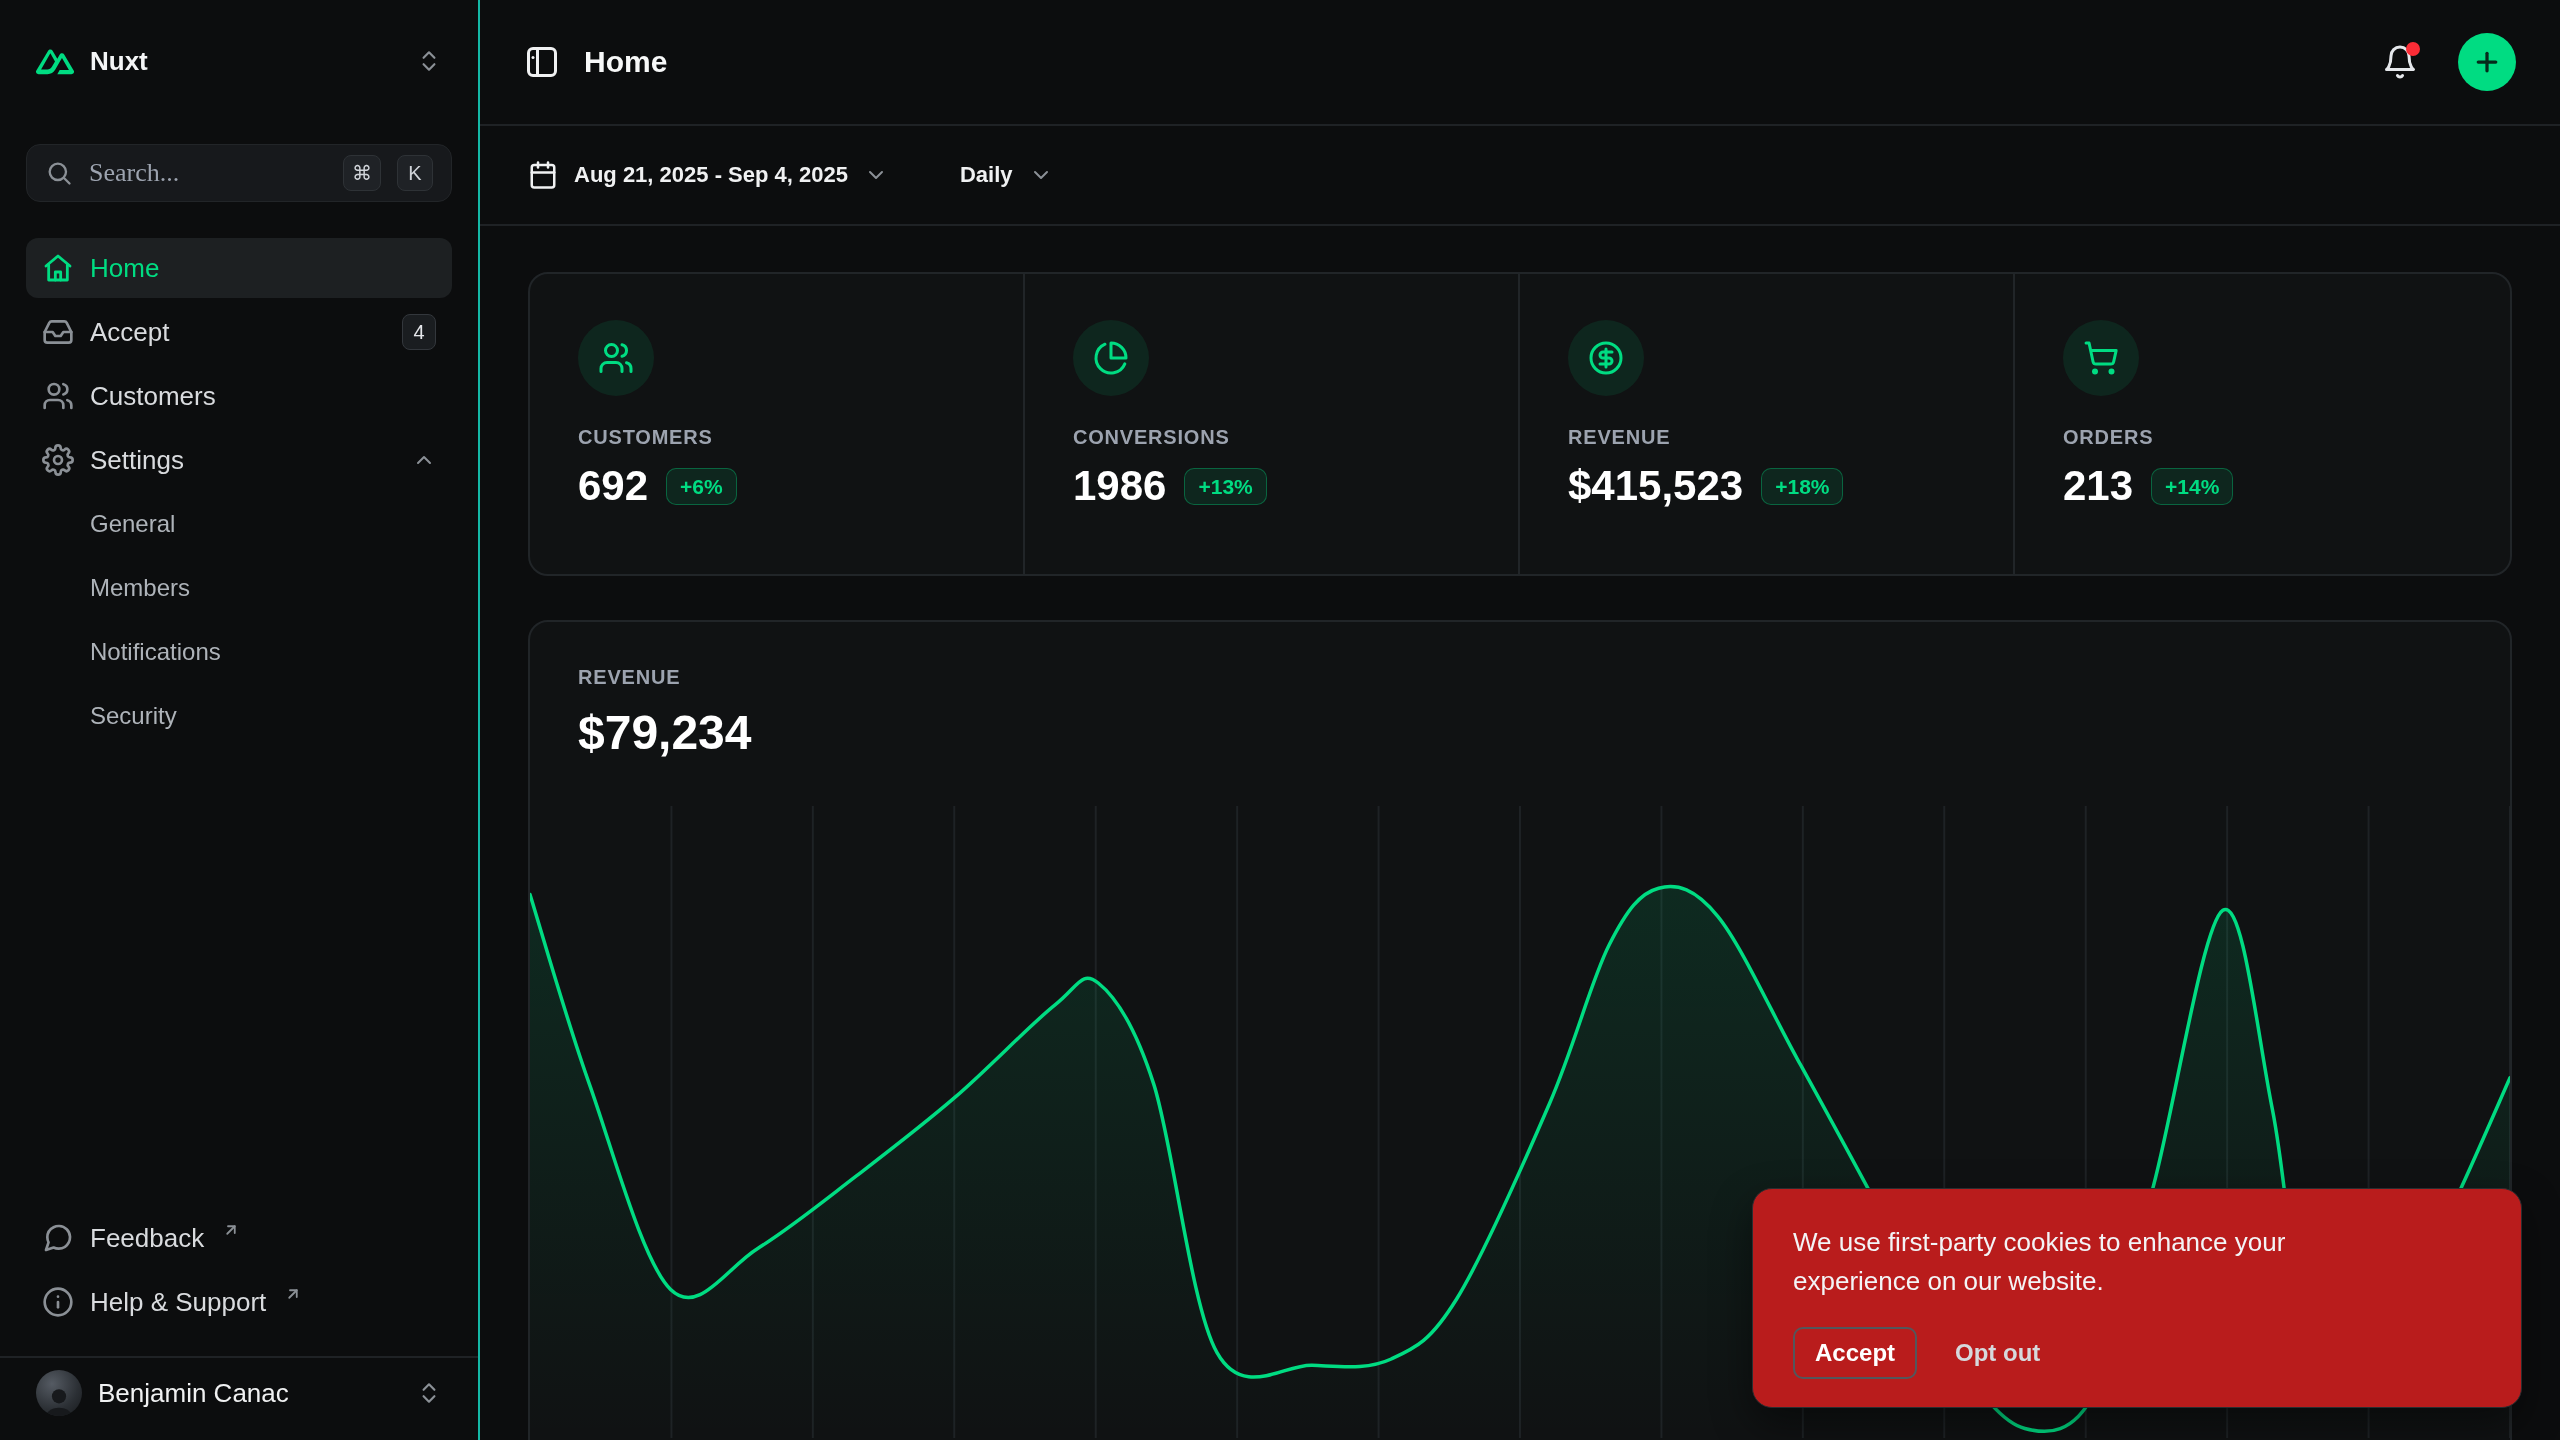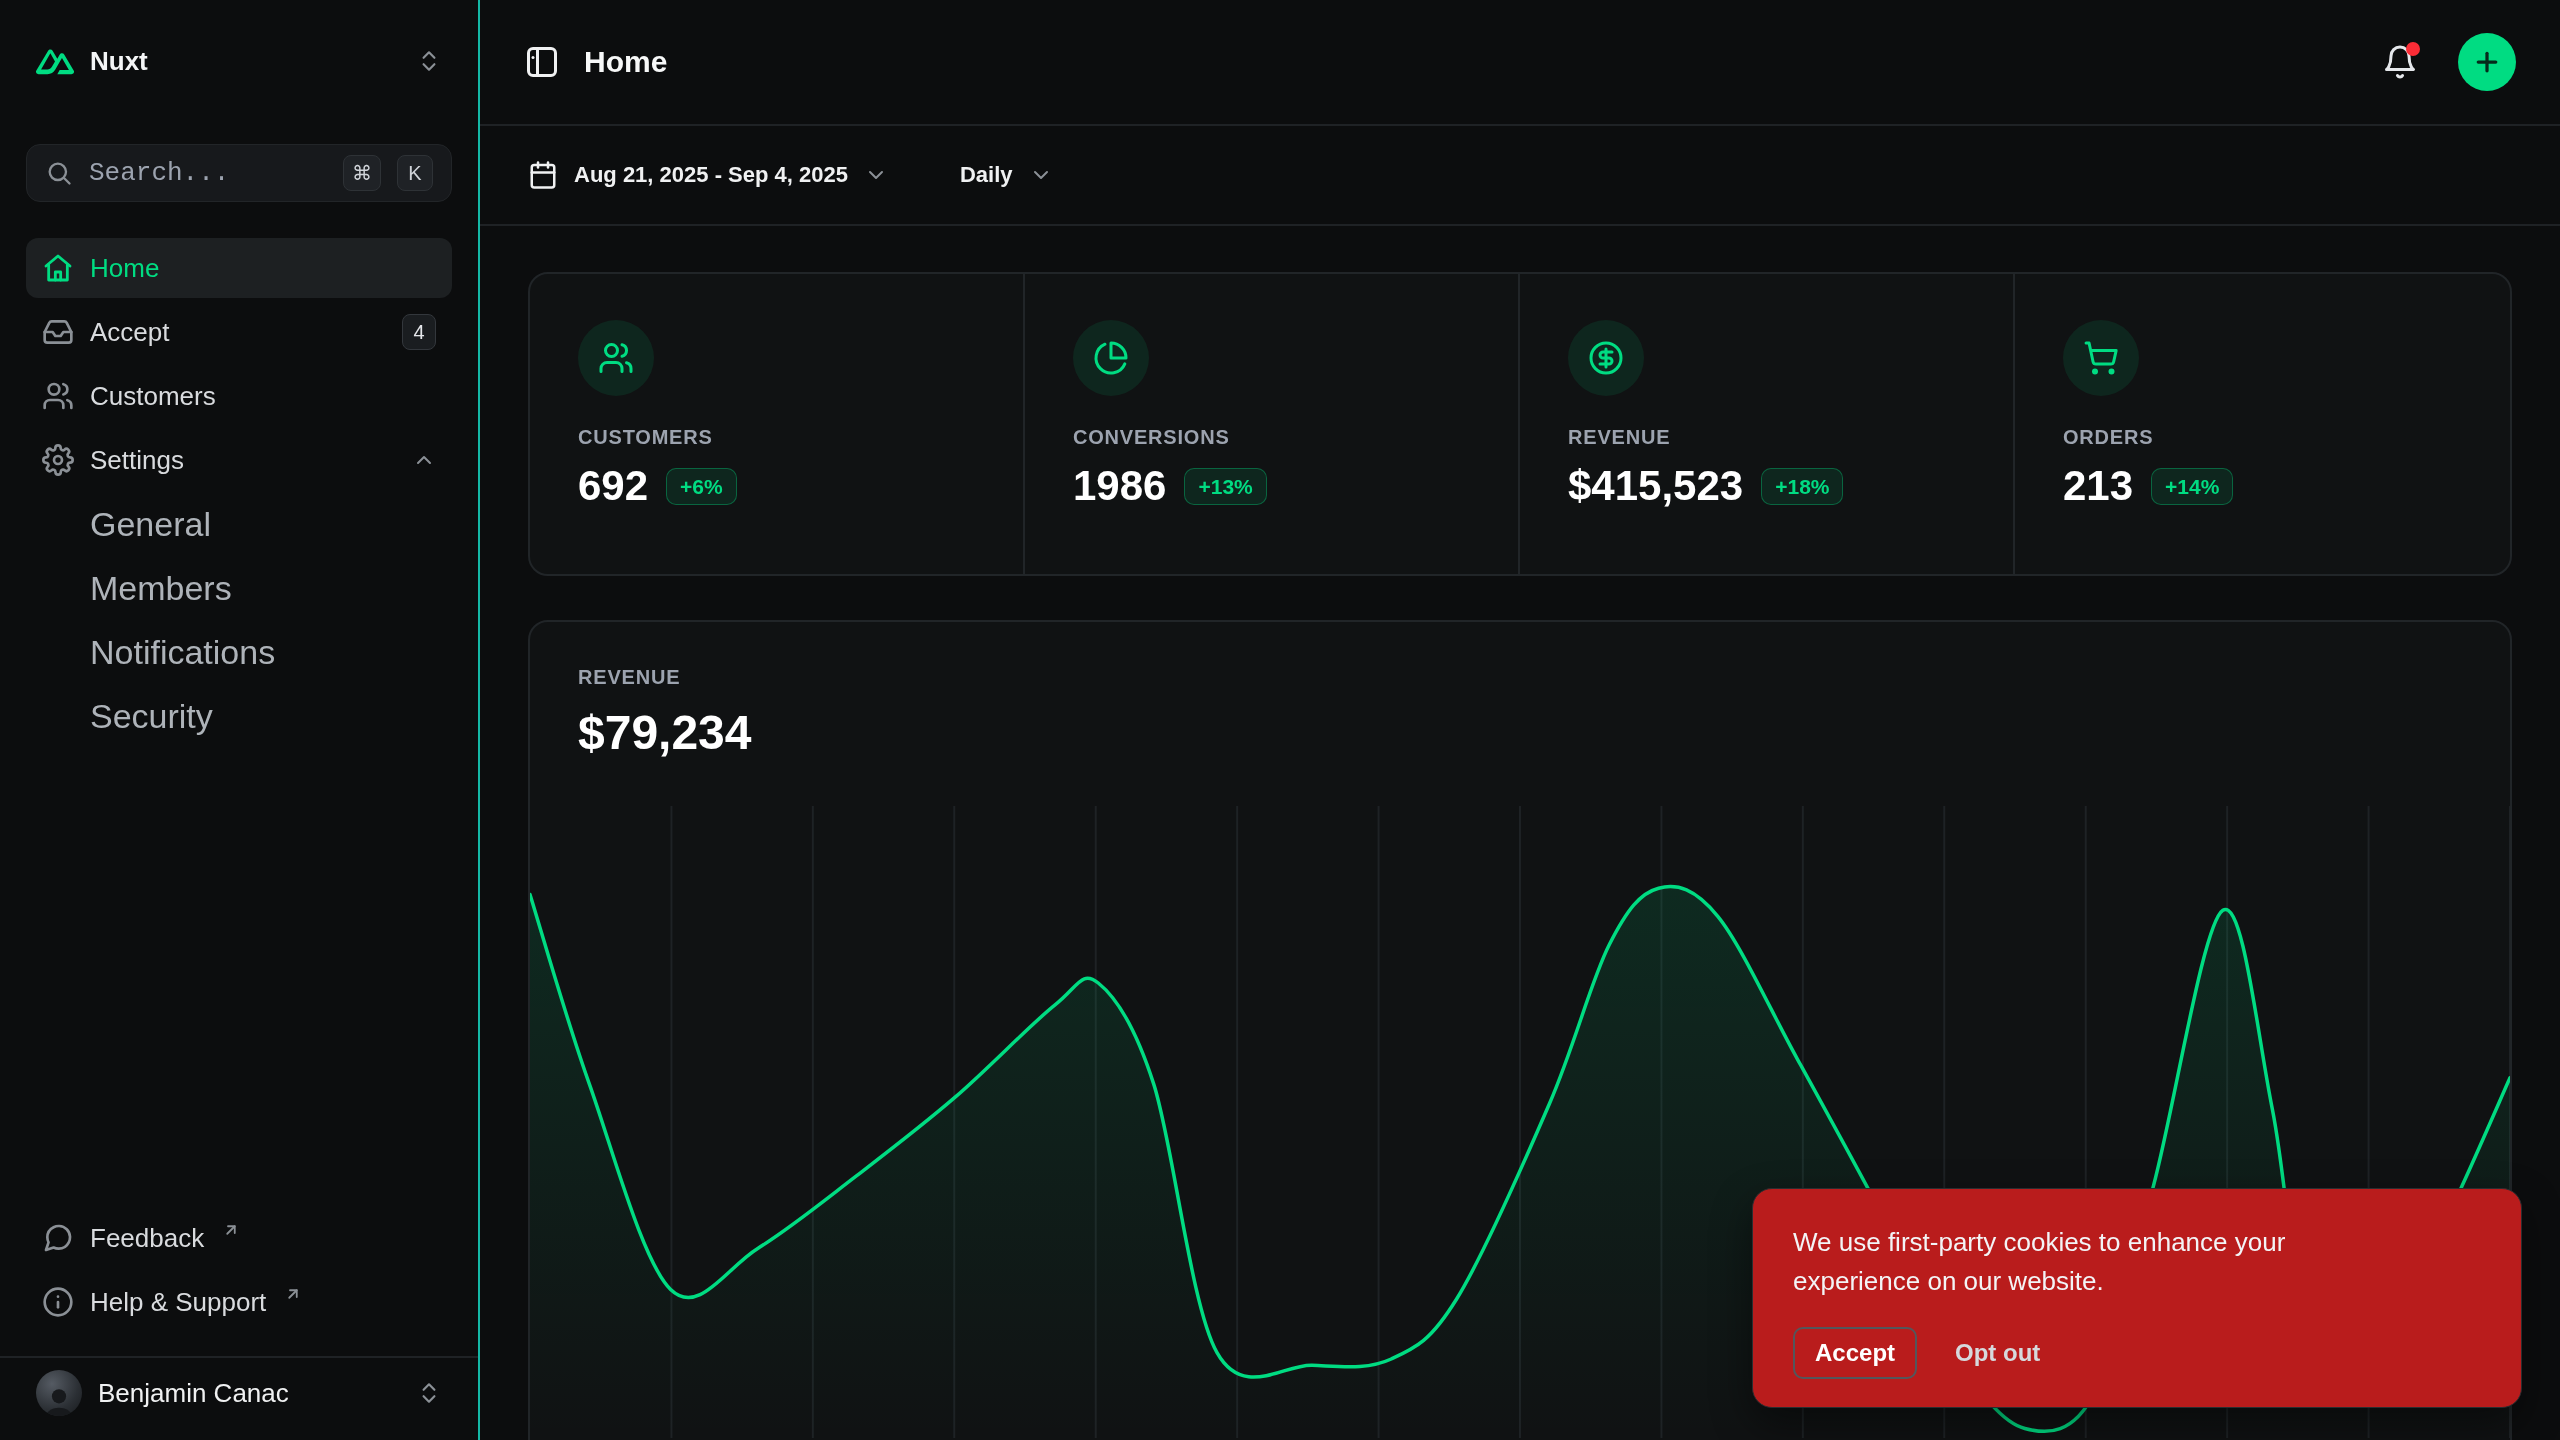--- a/index.html
+++ b/index.html
@@ -15,32 +15,32 @@
     display:flex;flex-direction:column;padding:0 26px}
   .brand-row{display:flex;align-items:center;gap:16px;margin-top:30px;height:62px;
     padding:0 10px;border-radius:12px;cursor:pointer}
   .brand-name{font-size:26px;font-weight:700;color:#f4f5f6}
   .push{margin-left:auto}
   .muted{color:#8b9096}
 
   .searchbox{margin-top:52px;height:58px;background:#17191c;border:1px solid #222528;
     border-radius:14px;display:flex;align-items:center;gap:16px;padding:0 18px}
   .searchbox input{flex:1;background:transparent;border:none;outline:none;color:#e5e7eb;
-    font-size:26px;font-family:Liberation Mono, monospace;min-width:0}
+    font-size:26px;font-family:Liberation Serif, serif;min-width:0}
   .searchbox input::placeholder{color:#9ca3af}
   .kbd{min-width:36px;height:36px;border:1px solid #2e3236;background:#1f2226;border-radius:8px;
     display:flex;align-items:center;justify-content:center;font-size:20px;color:#cfd3d8;padding:0 8px}
 
   .nav{margin-top:36px;display:flex;flex-direction:column;gap:4px}
   .nav-row{height:60px;border-radius:12px;display:flex;align-items:center;gap:16px;
     padding:0 16px;font-size:26px;color:#d9dbde;cursor:pointer}
   .nav-row .ic{color:#8b9096}
   .nav-row.active{background:#1d2022;color:#00dc82}
   .nav-row.active .ic{color:#00dc82}
-  .nav-sub{height:60px;display:flex;align-items:center;padding-left:64px;font-size:34px;
+  .nav-sub{height:60px;display:flex;align-items:center;padding-left:64px;font-size:24px;
     color:#aeb3b9;border-radius:12px;cursor:pointer}
   .count-badge{margin-left:auto;border:1px solid #33373c;background:#1a1d20;border-radius:8px;
     min-width:34px;height:36px;display:flex;align-items:center;justify-content:center;
     font-size:20px;color:#e5e7eb;padding:0 9px}
 
   .spacer{flex:1}
   .side-footer{display:flex;flex-direction:column;gap:4px;margin-bottom:24px}
   .ext-arrow{transform:translateY(-8px);margin-left:2px;color:#8b9096}
 
   .user-section{border-top:2px solid #1f2225;margin:0 -26px;padding:6px 26px 18px}

